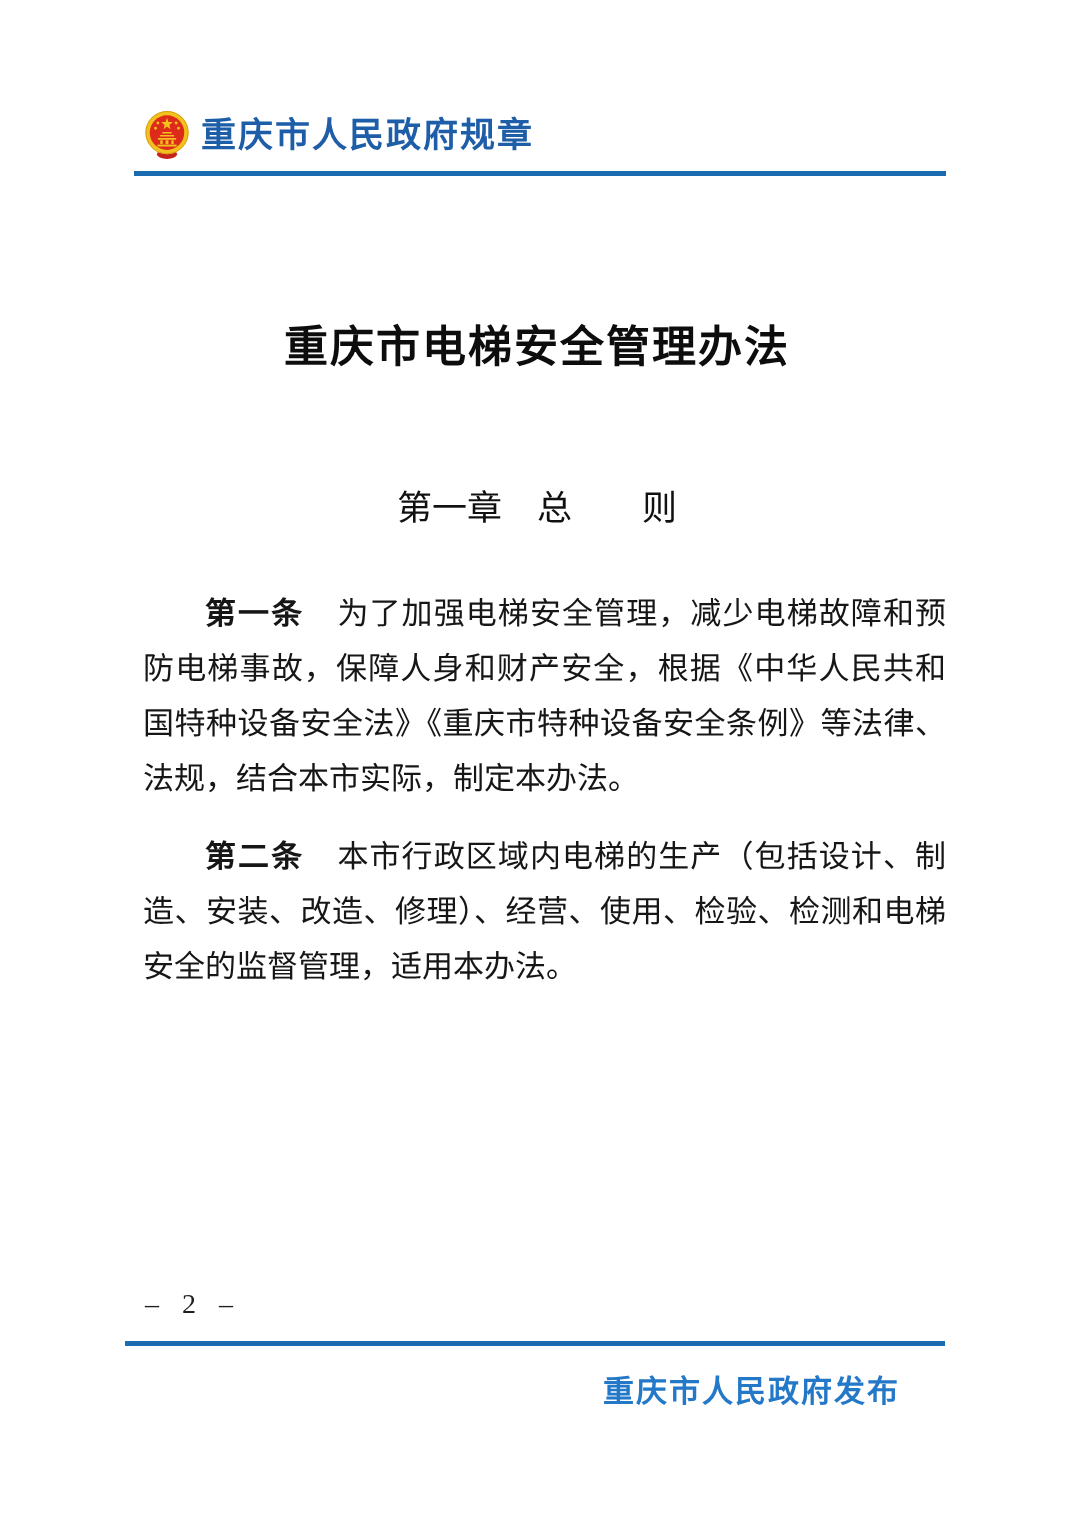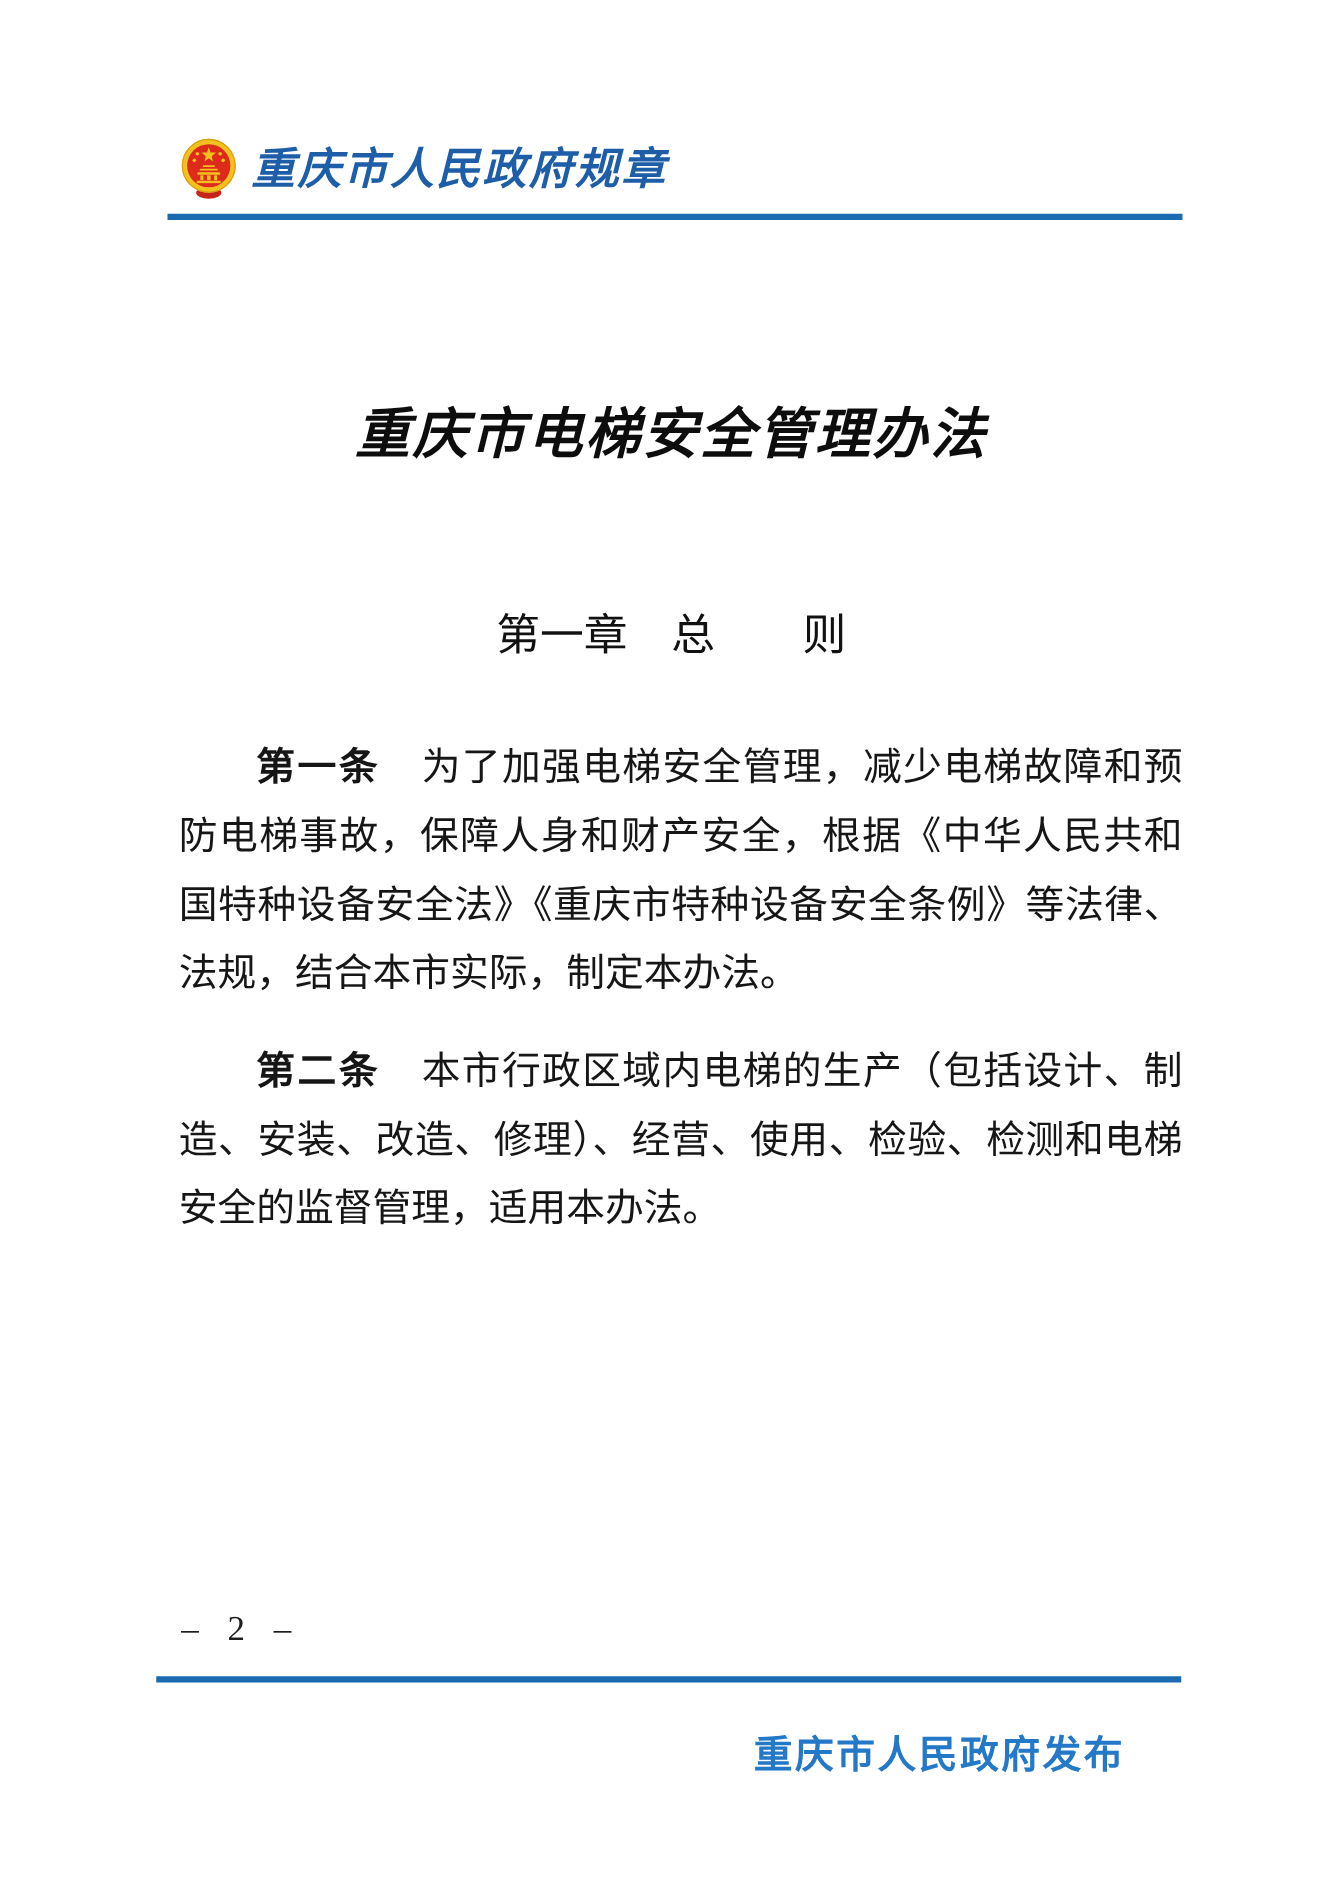--- a/index.html
+++ b/index.html
@@ -31,21 +31,20 @@
     flex: 0 0 auto;
   }
   .org-label {
     font-size: 35px;
     font-weight: 700;
     color: #1e5ea8;
     letter-spacing: 2px;
     line-height: 1;
     white-space: nowrap;
     font-family: "Liberation Serif", "DejaVu Serif", serif;
-    font-style: italic;
   }
   .header-rule {
     position: absolute;
     top: 171px;
     left: 134px;
     width: 812px;
     height: 5px;
     background: #1a6bb0;
   }
 
@@ -54,21 +53,20 @@
     position: absolute;
     top: 282px;
     left: 0;
     width: 100%;
     text-align: center;
     font-size: 44px;
     font-weight: 700;
     letter-spacing: 2px;
     color: #0d0d0d;
     font-family: "Liberation Serif", "DejaVu Serif", serif;
-    font-style: italic;
   }
   .chapter-heading {
     position: absolute;
     top: 450px;
     left: 0;
     width: 100%;
     text-align: center;
     font-size: 35px;
     font-weight: 500;
     color: #111111;
@@ -118,21 +116,20 @@
   .publisher {
     position: absolute;
     top: 1366px;
     right: 174px;
     font-size: 31px;
     font-weight: 700;
     letter-spacing: 2px;
     color: #2478c8;
     font-family: "Liberation Serif", "DejaVu Serif", serif;
     white-space: nowrap;
-    margin-top: 12px;
   }
 </style>
 </head>
 <body>
 
 <div class="page-header">
   <svg class="emblem" viewBox="0 0 100 104" aria-hidden="true">
 
     <ellipse cx="50" cy="92" rx="21" ry="10" fill="#c7231d"></ellipse>
 

